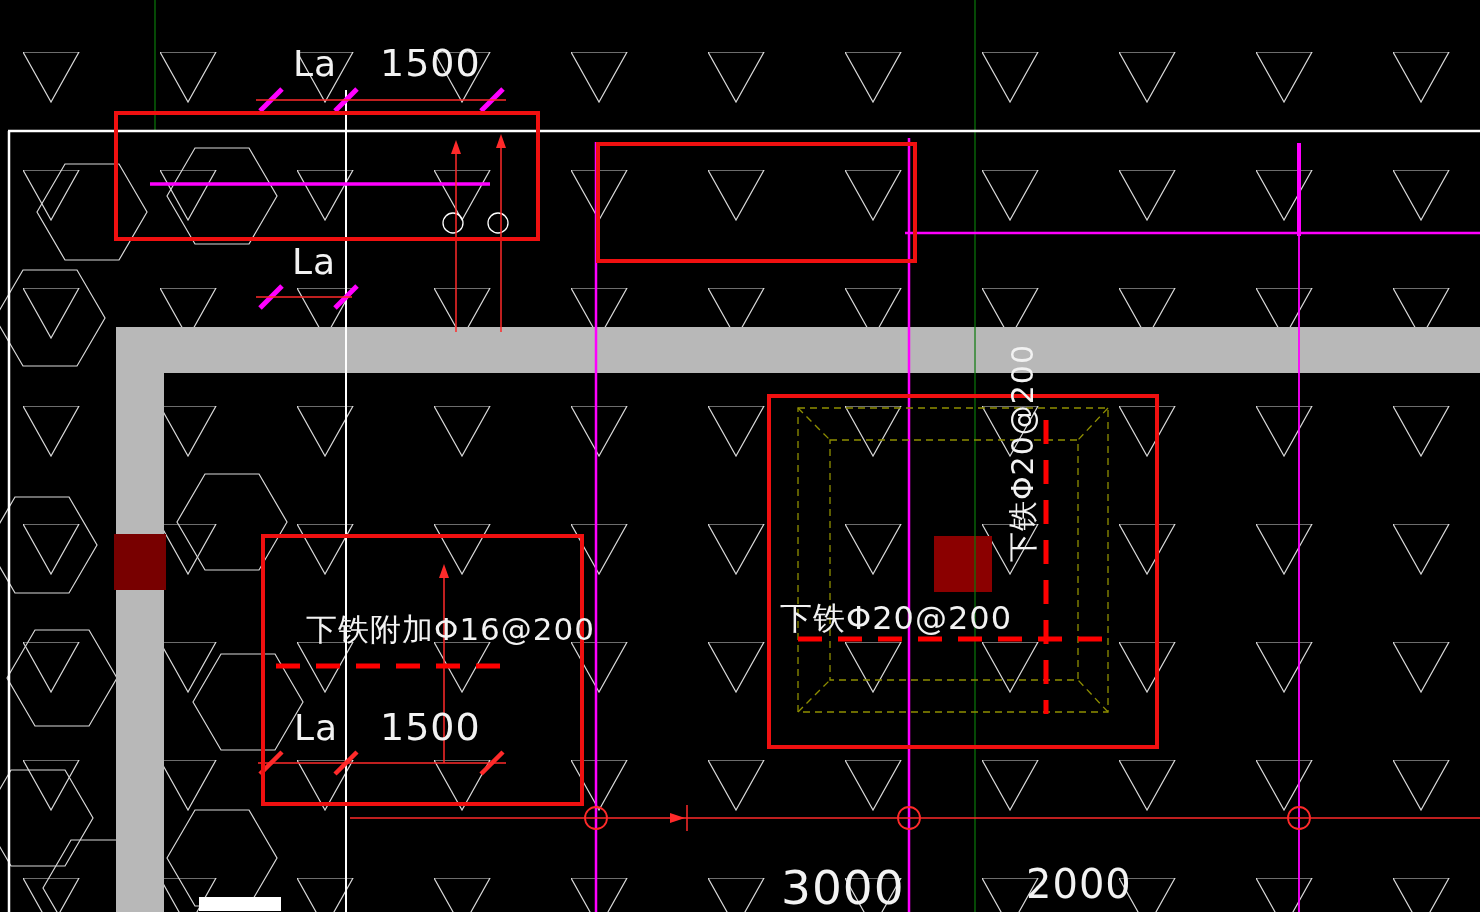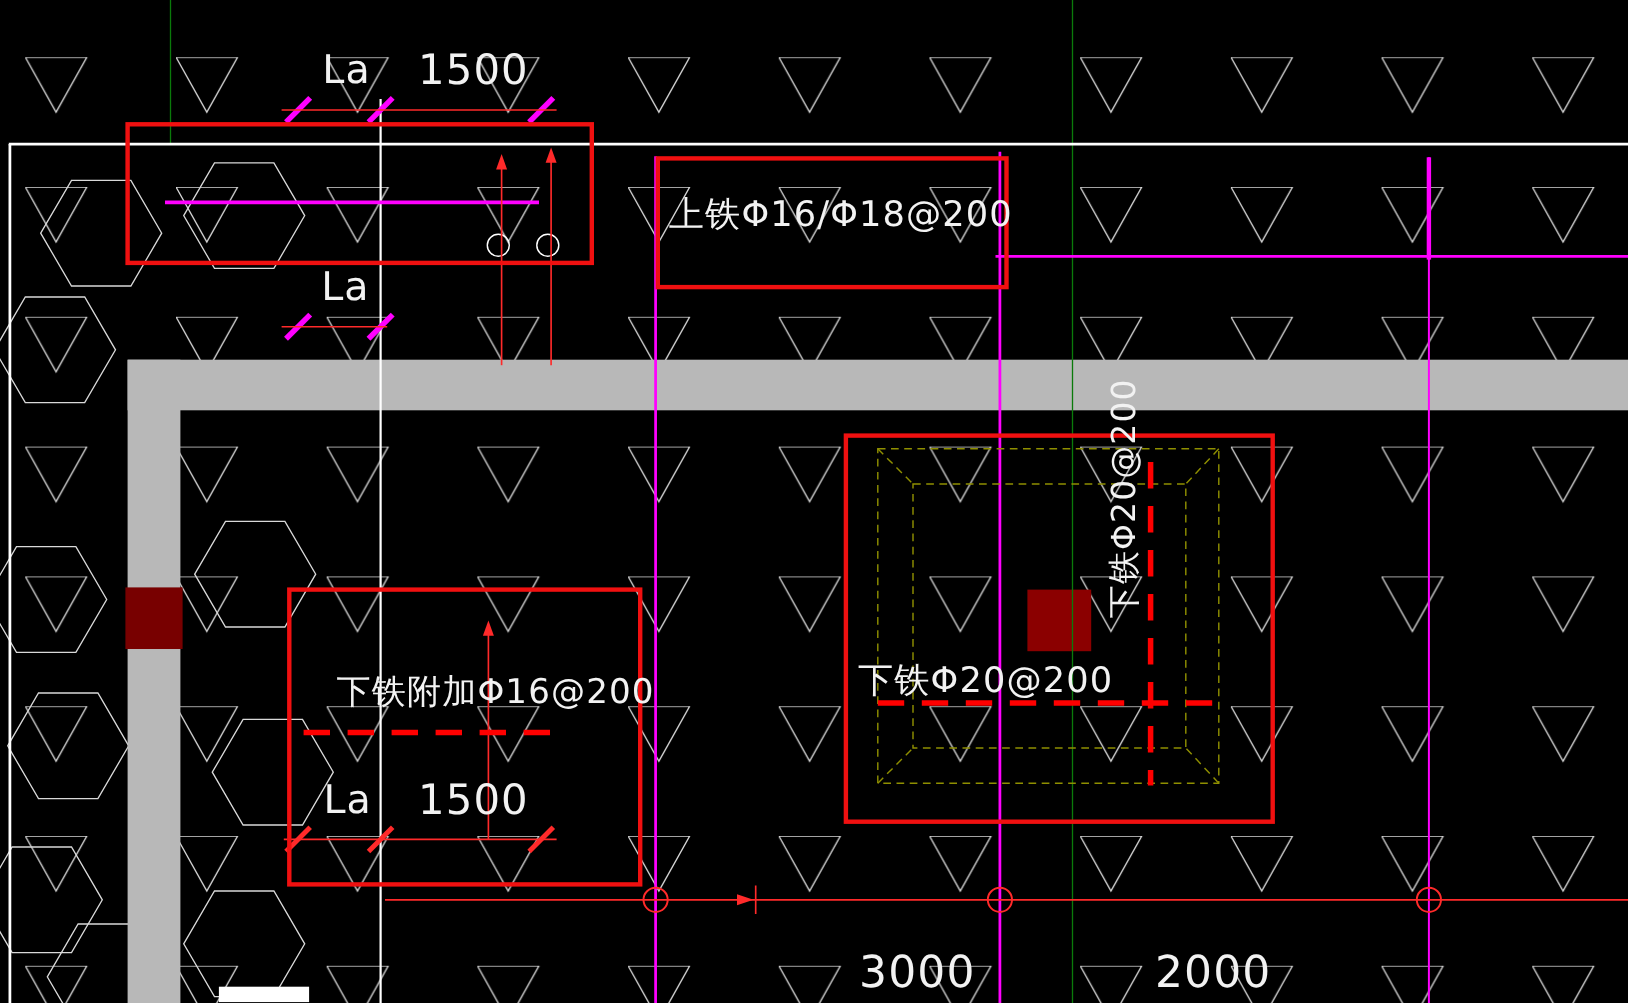--- a/index.html
+++ b/index.html
@@ -115,22 +115,21 @@
       <rect x="116" y="113" width="422" height="126"></rect>
       <rect x="598" y="144" width="317" height="117"></rect>
       <rect x="263" y="536" width="319" height="268"></rect>
       <rect x="769" y="396" width="388" height="351"></rect>
     </g>
   </svg>
 
   <div class="lbl" style="left:293px;top:46px;font-size:36px;">La</div>
   <div class="lbl" style="left:380px;top:44px;font-size:38px;">1500</div>
   <div class="lbl" style="left:292px;top:244px;font-size:36px;">La</div>
-  <div class="lbl" style="left:608px;top:178px;font-size:32px;">上铁Φ16/Φ18@200</div>
   <div class="lbl" style="left:306px;top:614px;font-size:31px;text-align:center;">下铁附加Φ16@200</div>
   <div class="lbl" style="left:294px;top:710px;font-size:36px;">La</div>
   <div class="lbl" style="left:380px;top:708px;font-size:38px;">1500</div>
   <div class="lbl" style="left:780px;top:602px;font-size:32px;">下铁Φ20@200</div>
   <div class="lbl vert" style="left:1008px;top:562px;font-size:30px;">下铁Φ20@200</div>
-  <div class="lbl" style="left:781px;top:864px;font-size:40px;text-align:right;">3000</div>
-  <div class="lbl" style="left:1026px;top:864px;font-size:40px;margin-left:24px;">2000</div>
+  <div class="lbl" style="left:781px;top:864px;font-size:47px;text-align:right;">3000</div>
+  <div class="lbl" style="left:1026px;top:864px;font-size:40px;">2000</div>
 
 </div>
 
 </body></html>

